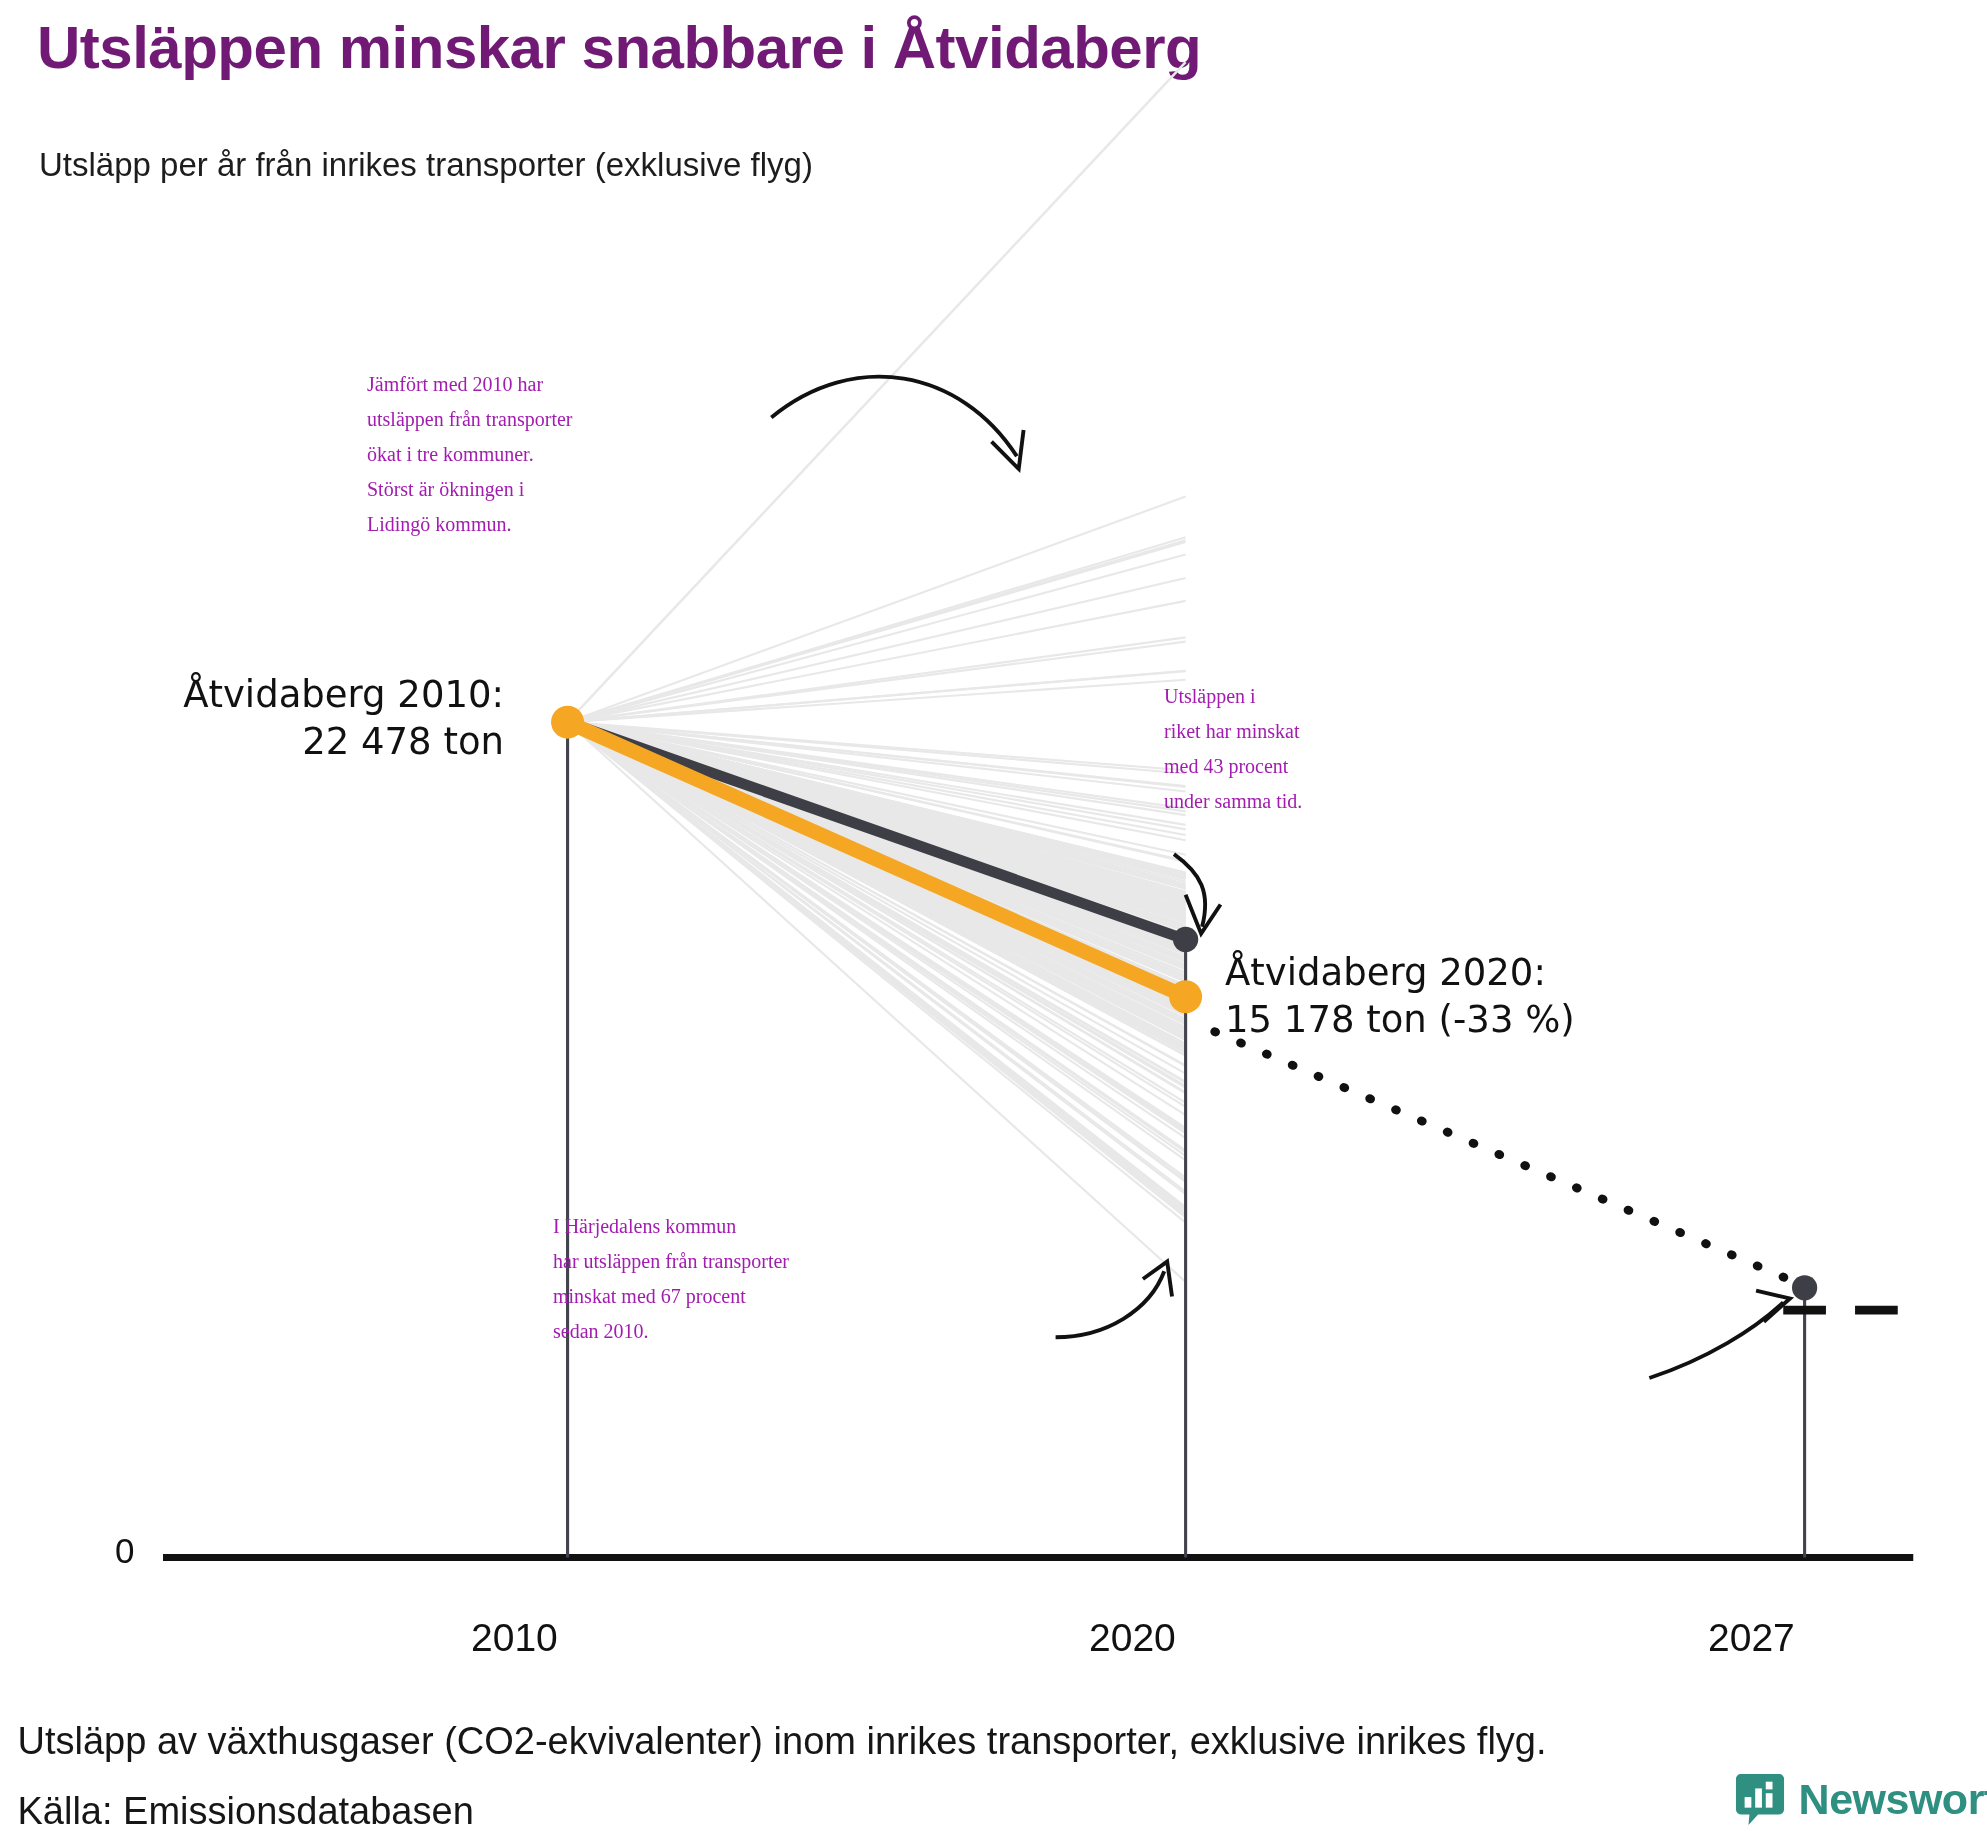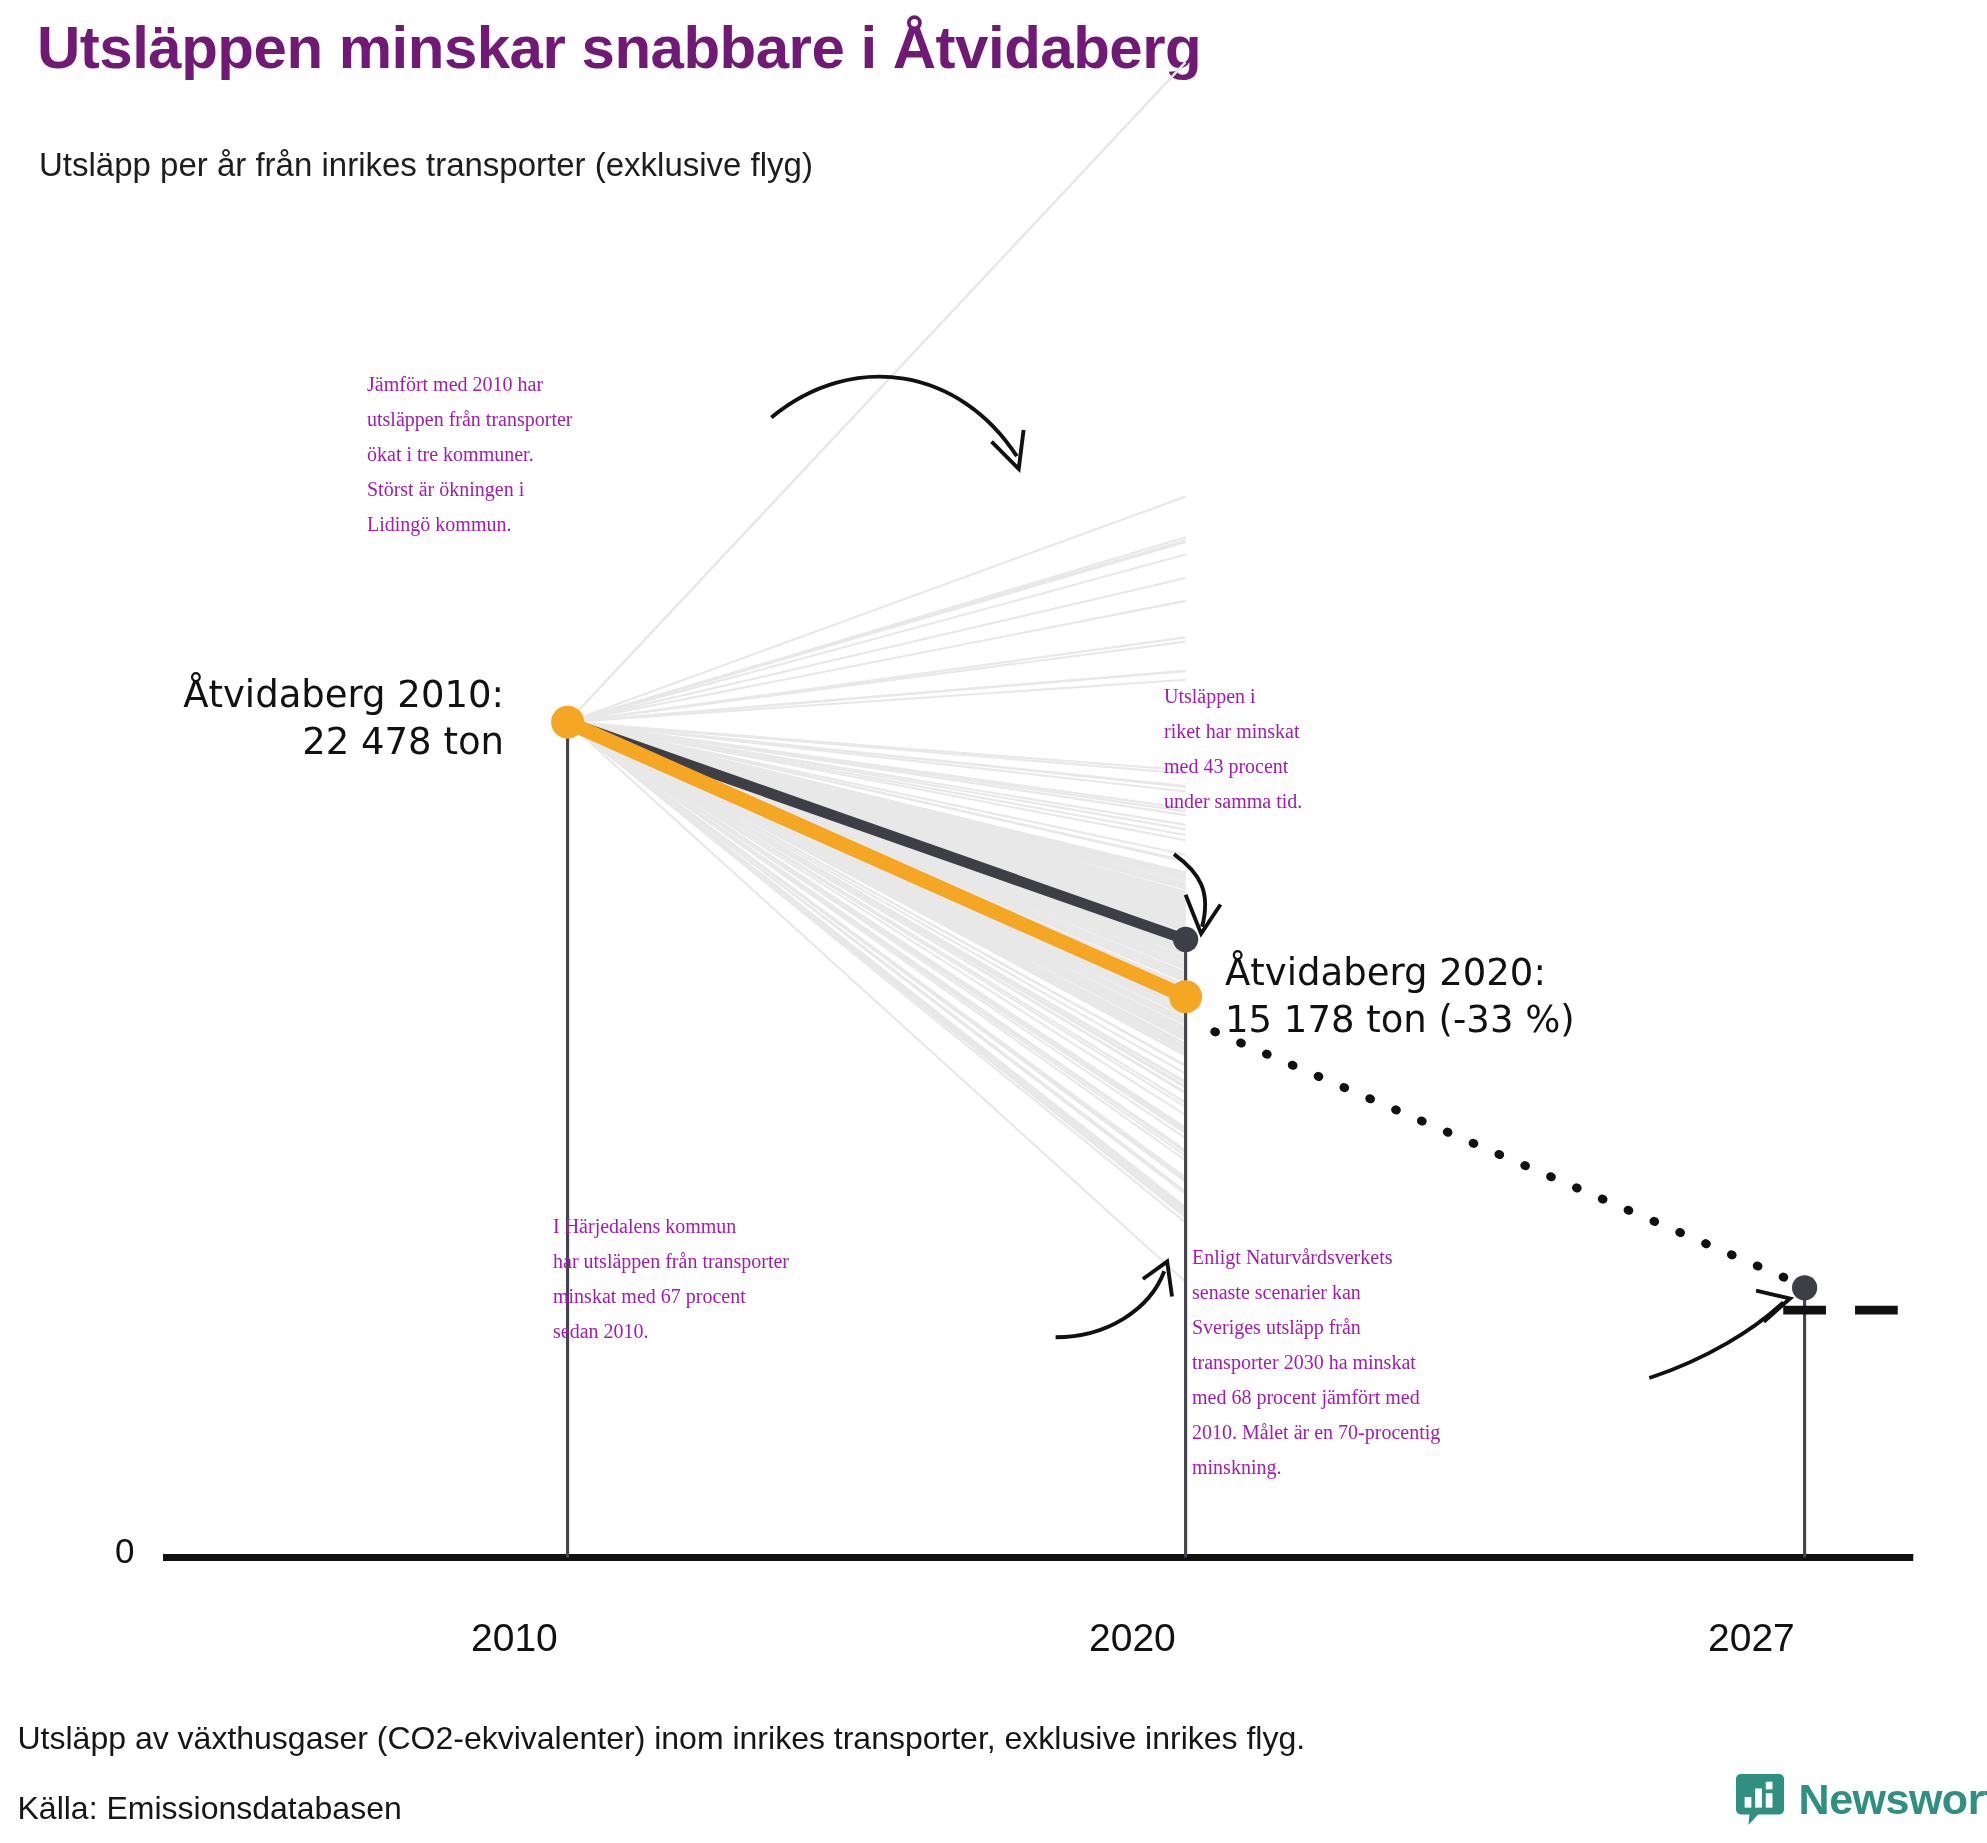--- a/index.html
+++ b/index.html
@@ -44,21 +44,21 @@
   }
   .zerolabel{
     position:absolute;
     font-family:"Liberation Sans Narrow","Liberation Sans",sans-serif;
     font-size:35px;color:#111111;white-space:nowrap;
   }
 
   .footnote{
     position:absolute;left:17.5px;
     font-family:"Liberation Sans Narrow","Liberation Sans",sans-serif;
-    font-size:32px;color:#161616;white-space:nowrap;
+    font-size:38px;color:#161616;white-space:nowrap;
   }
   #footnote-note{top:1720px;}
   #footnote-source{top:1790px;}
 
   .logo{position:absolute;left:1735px;top:1772px;display:flex;align-items:center;gap:13.6px;}
   .logo-text{
     font-family:"Liberation Sans","DejaVu Sans",sans-serif;
     font-size:43px;font-weight:bold;color:#2f8f80;letter-spacing:-0.5px;
   }
 </style>
@@ -406,27 +406,20 @@
   <div class="ann" id="ann-national" style="left:1164px;top:679px;">Utsläppen i
 riket har minskat
 med 43 procent
 under samma tid.</div>
 
   <div class="ann" id="ann-harjedalen" style="left:553px;top:1164px;margin-top:45px;">I Härjedalens kommun
 har utsläppen från transporter
 minskat med 67 procent
 sedan 2010.</div>
 
-  <div class="ann" id="ann-scenario" style="left:1192px;top:1240px;">Enligt Naturvårdsverkets
-senaste scenarier kan
-Sveriges utsläpp från
-transporter 2030 ha minskat
-med 68 procent jämfört med
-2010. Målet är en 70-procentig
-minskning.</div>
 
   <div class="pointlabel right" id="label-start" style="left:58px;top:671px;width:446px;">Åtvidaberg 2010:
 22 478 ton</div>
 
   <div class="pointlabel" id="label-end" style="left:1225px;top:949px;">Åtvidaberg 2020:
 15 178 ton (-33 %)</div>
 
   <div class="zerolabel" style="left:115px;top:1531px;">0</div>
 
   <div class="axislabel" style="left:471px;top:1616px;width:194px;">2010</div>

